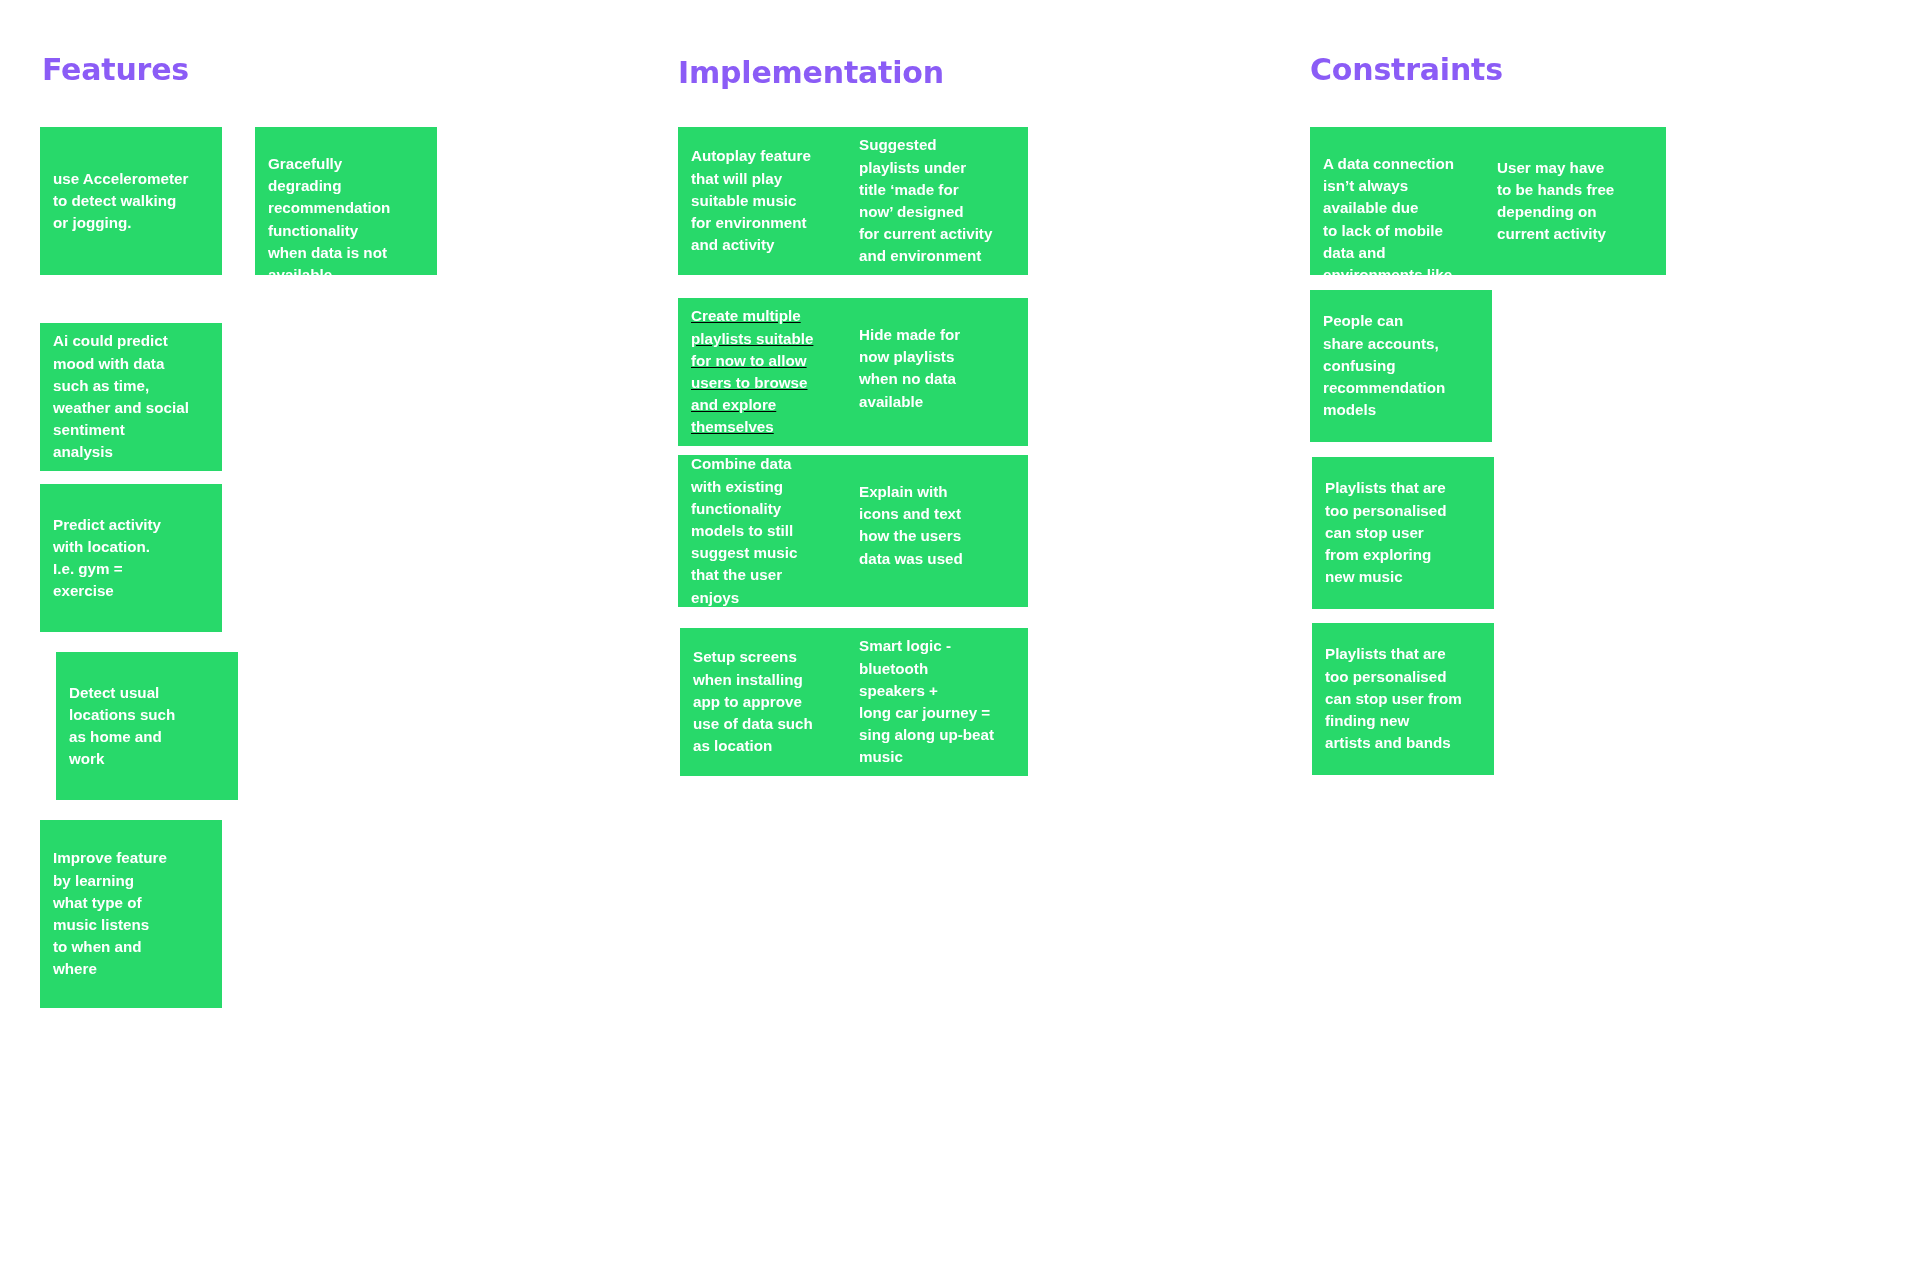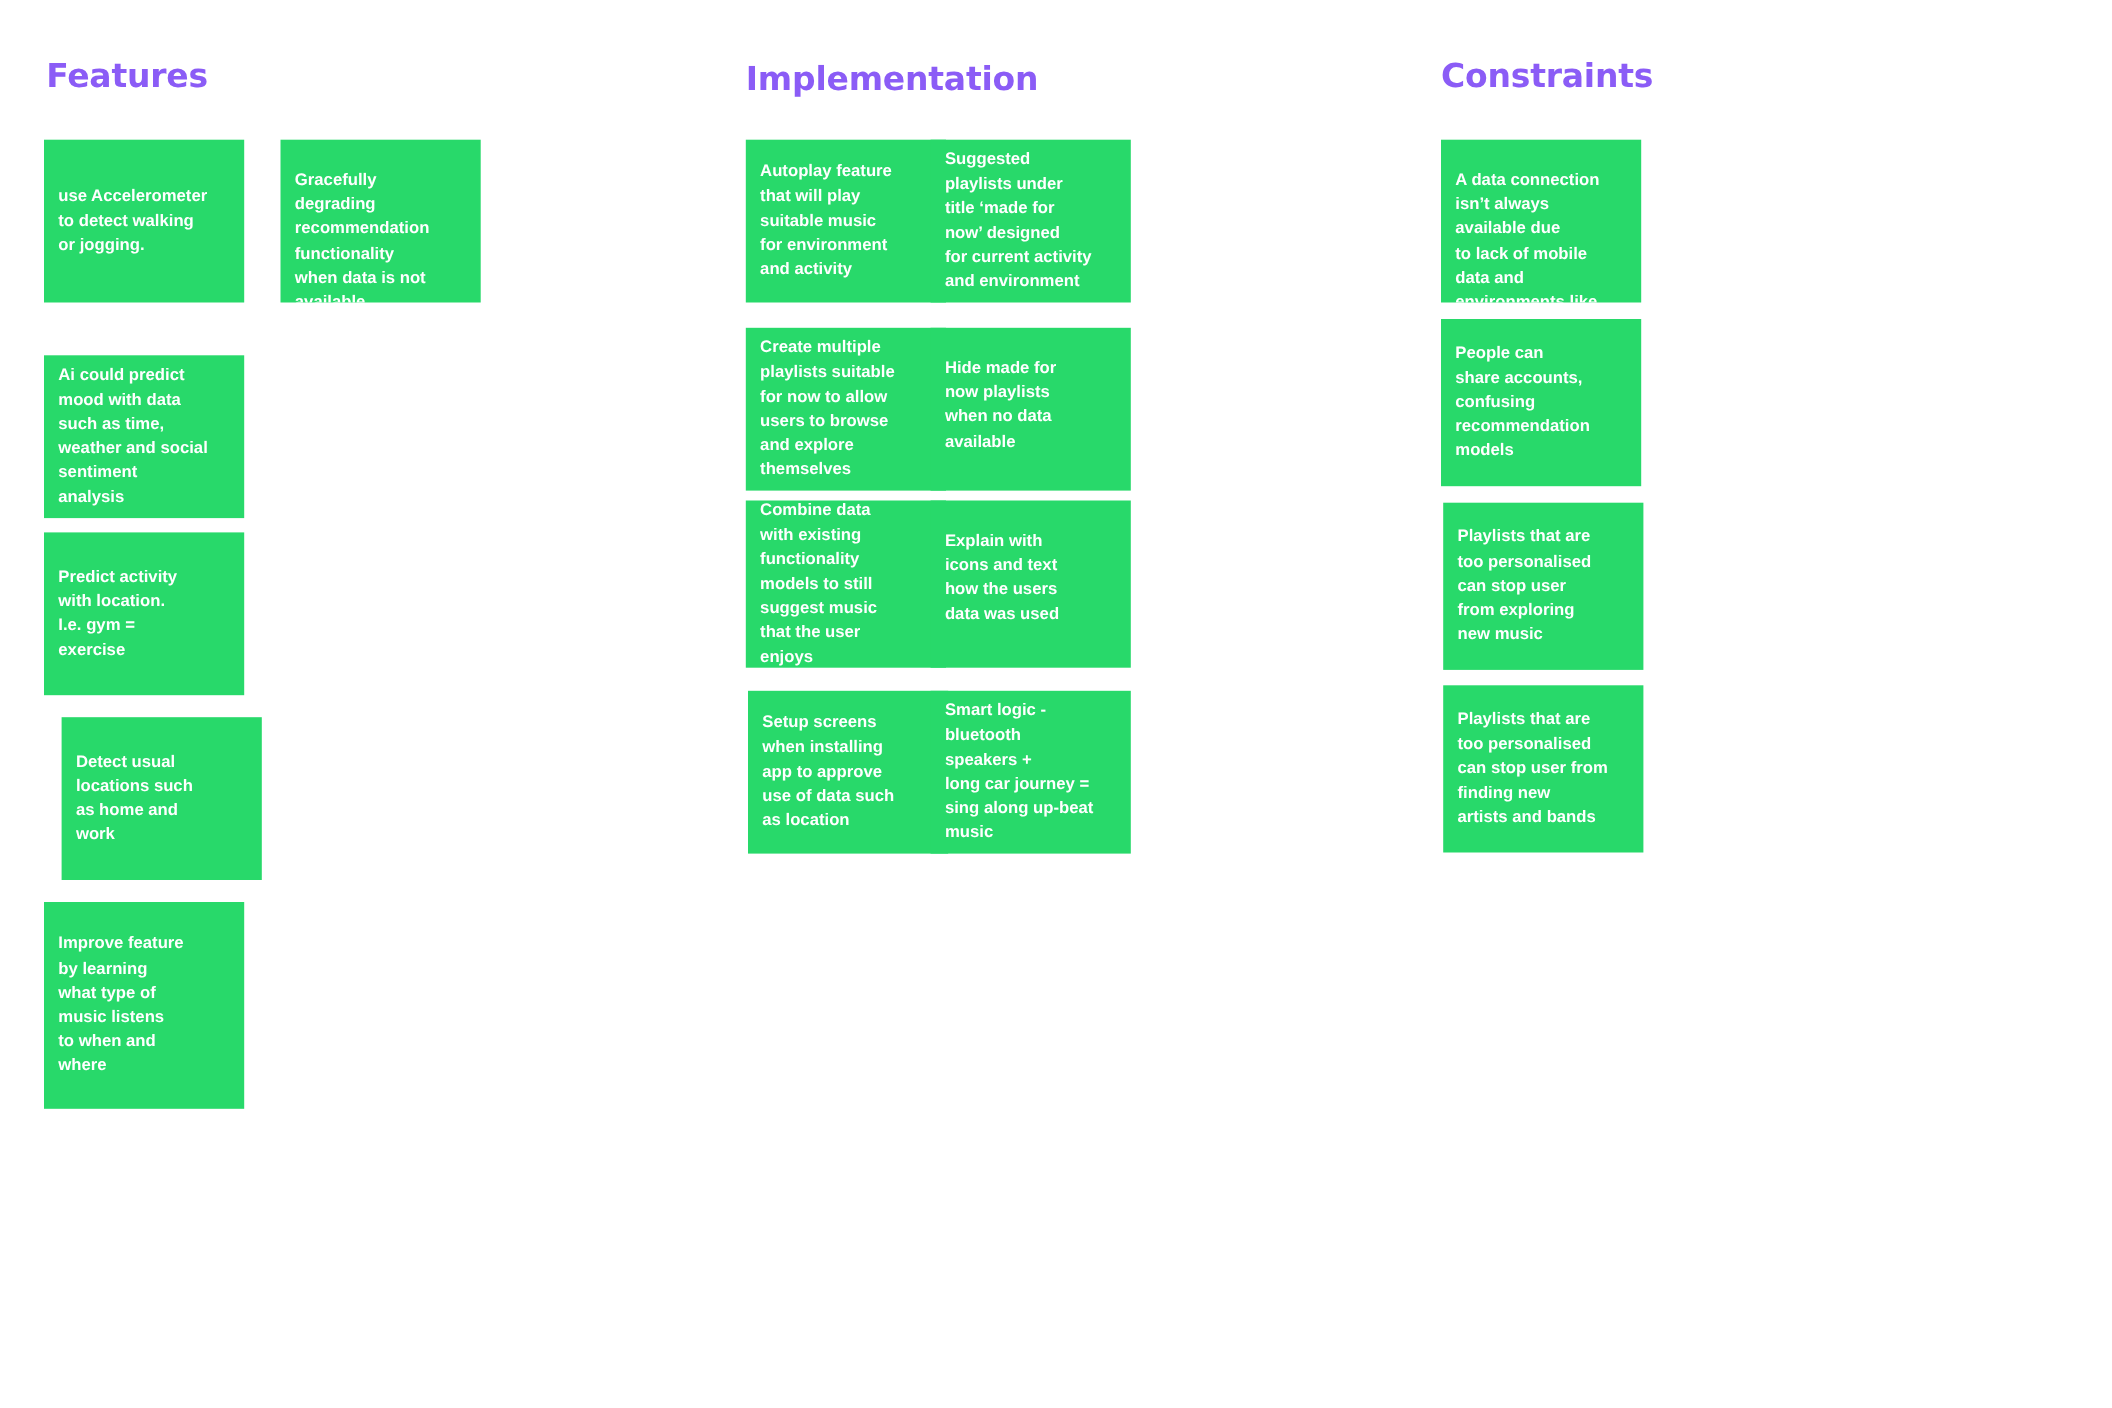--- a/index.html
+++ b/index.html
@@ -147,21 +147,21 @@
 and activity</span>
       </div>
       <div class="note align-center" style="left:168px; top:127px; height:148px;">
         <span class="note-text">Suggested
 playlists under
 title ‘made for
 now’ designed
 for current activity
 and environment</span>
       </div>
-      <div class="note align-center" style="left:0px; top:298px; height:148px;">
+      <div class="note align-center" style="left:0px; top:298px; height:148px;text-decoration:underline;">
         <span class="note-text">Create multiple
 playlists suitable
 for now to allow
 users to browse
 and explore
 themselves</span>
       </div>
       <div class="note align-top" style="left:168px; top:298px; height:148px;">
         <span class="note-text">Hide made for
 now playlists
@@ -206,20 +206,26 @@
     <div class="notes">
       <div class="note align-top" style="left:0px; top:127px; height:148px;">
         <span class="note-text">A data connection
 isn’t always
 available due
 to lack of mobile
 data and
 environments like
 the tube</span>
       </div>
+      <div class="note align-center" style="left:174px; top:127px; height:148px;">
+        <span class="note-text">User may have
+to be hands free
+depending on
+current activity</span>
+      </div>
       <div class="note align-center" style="left:0px; top:290px; height:152px;">
         <span class="note-text">People can
 share accounts,
 confusing
 recommendation
 models</span>
       </div>
       <div class="note align-center" style="left:2px; top:457px; height:152px;">
         <span class="note-text">Playlists that are
 too personalised

